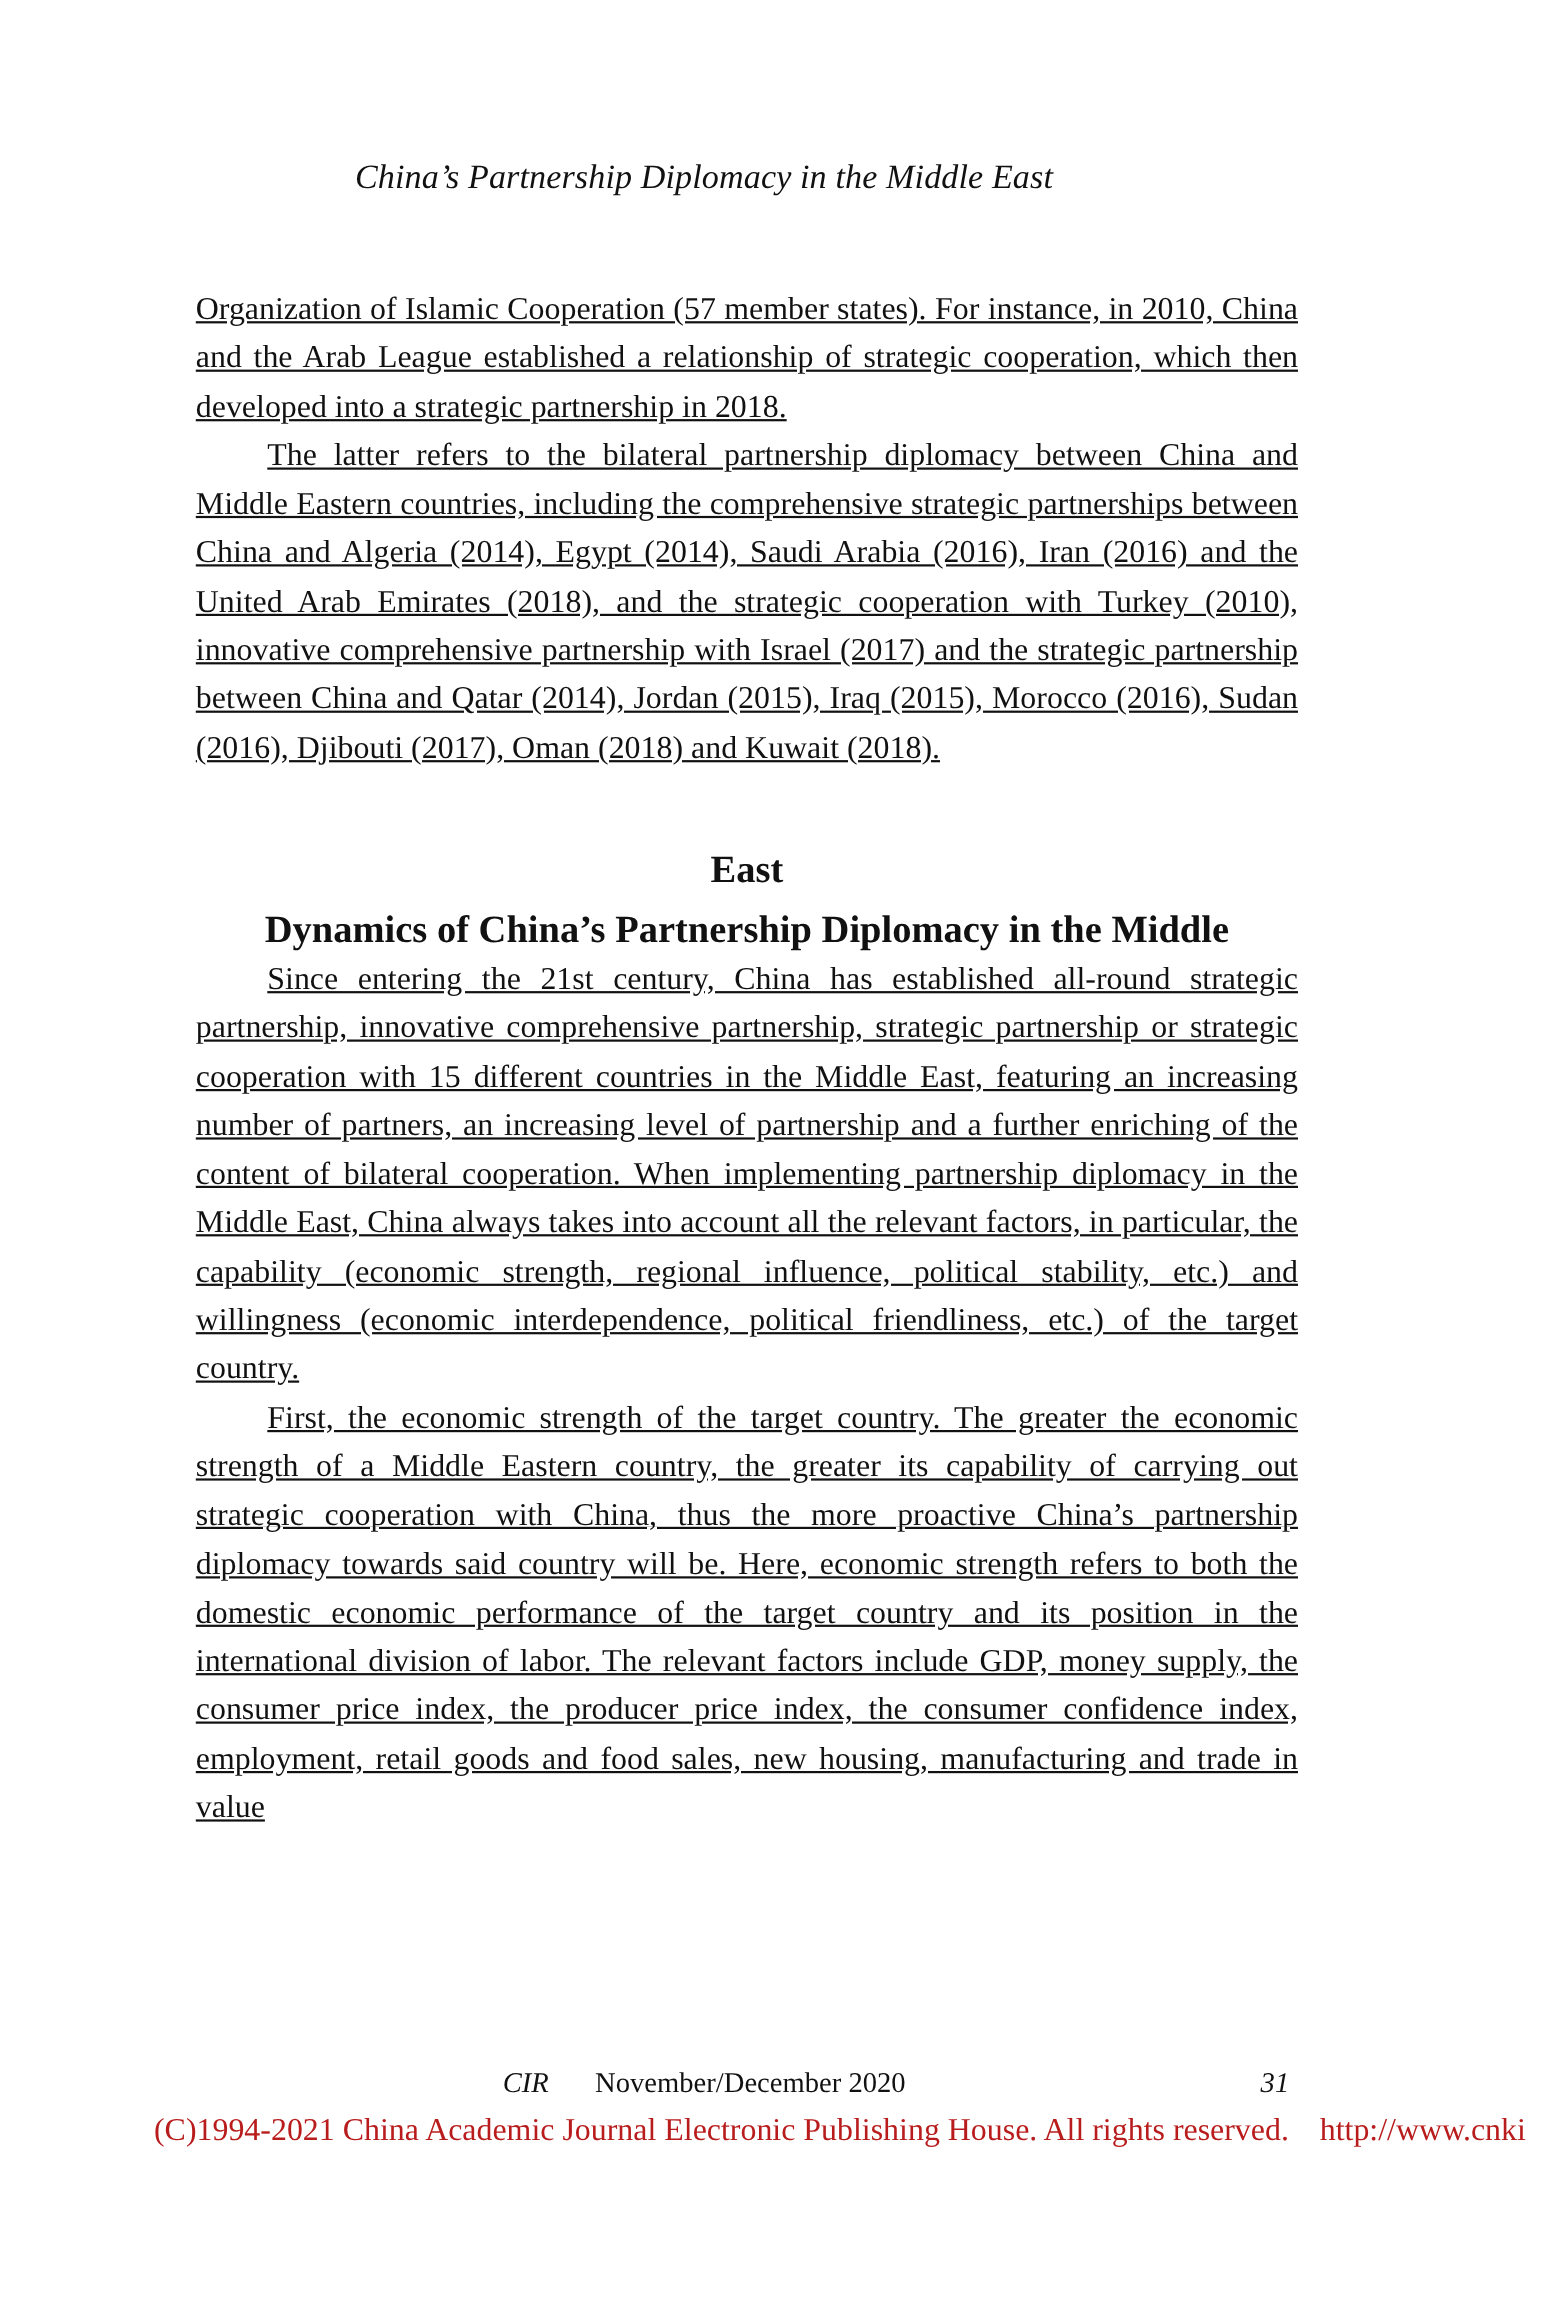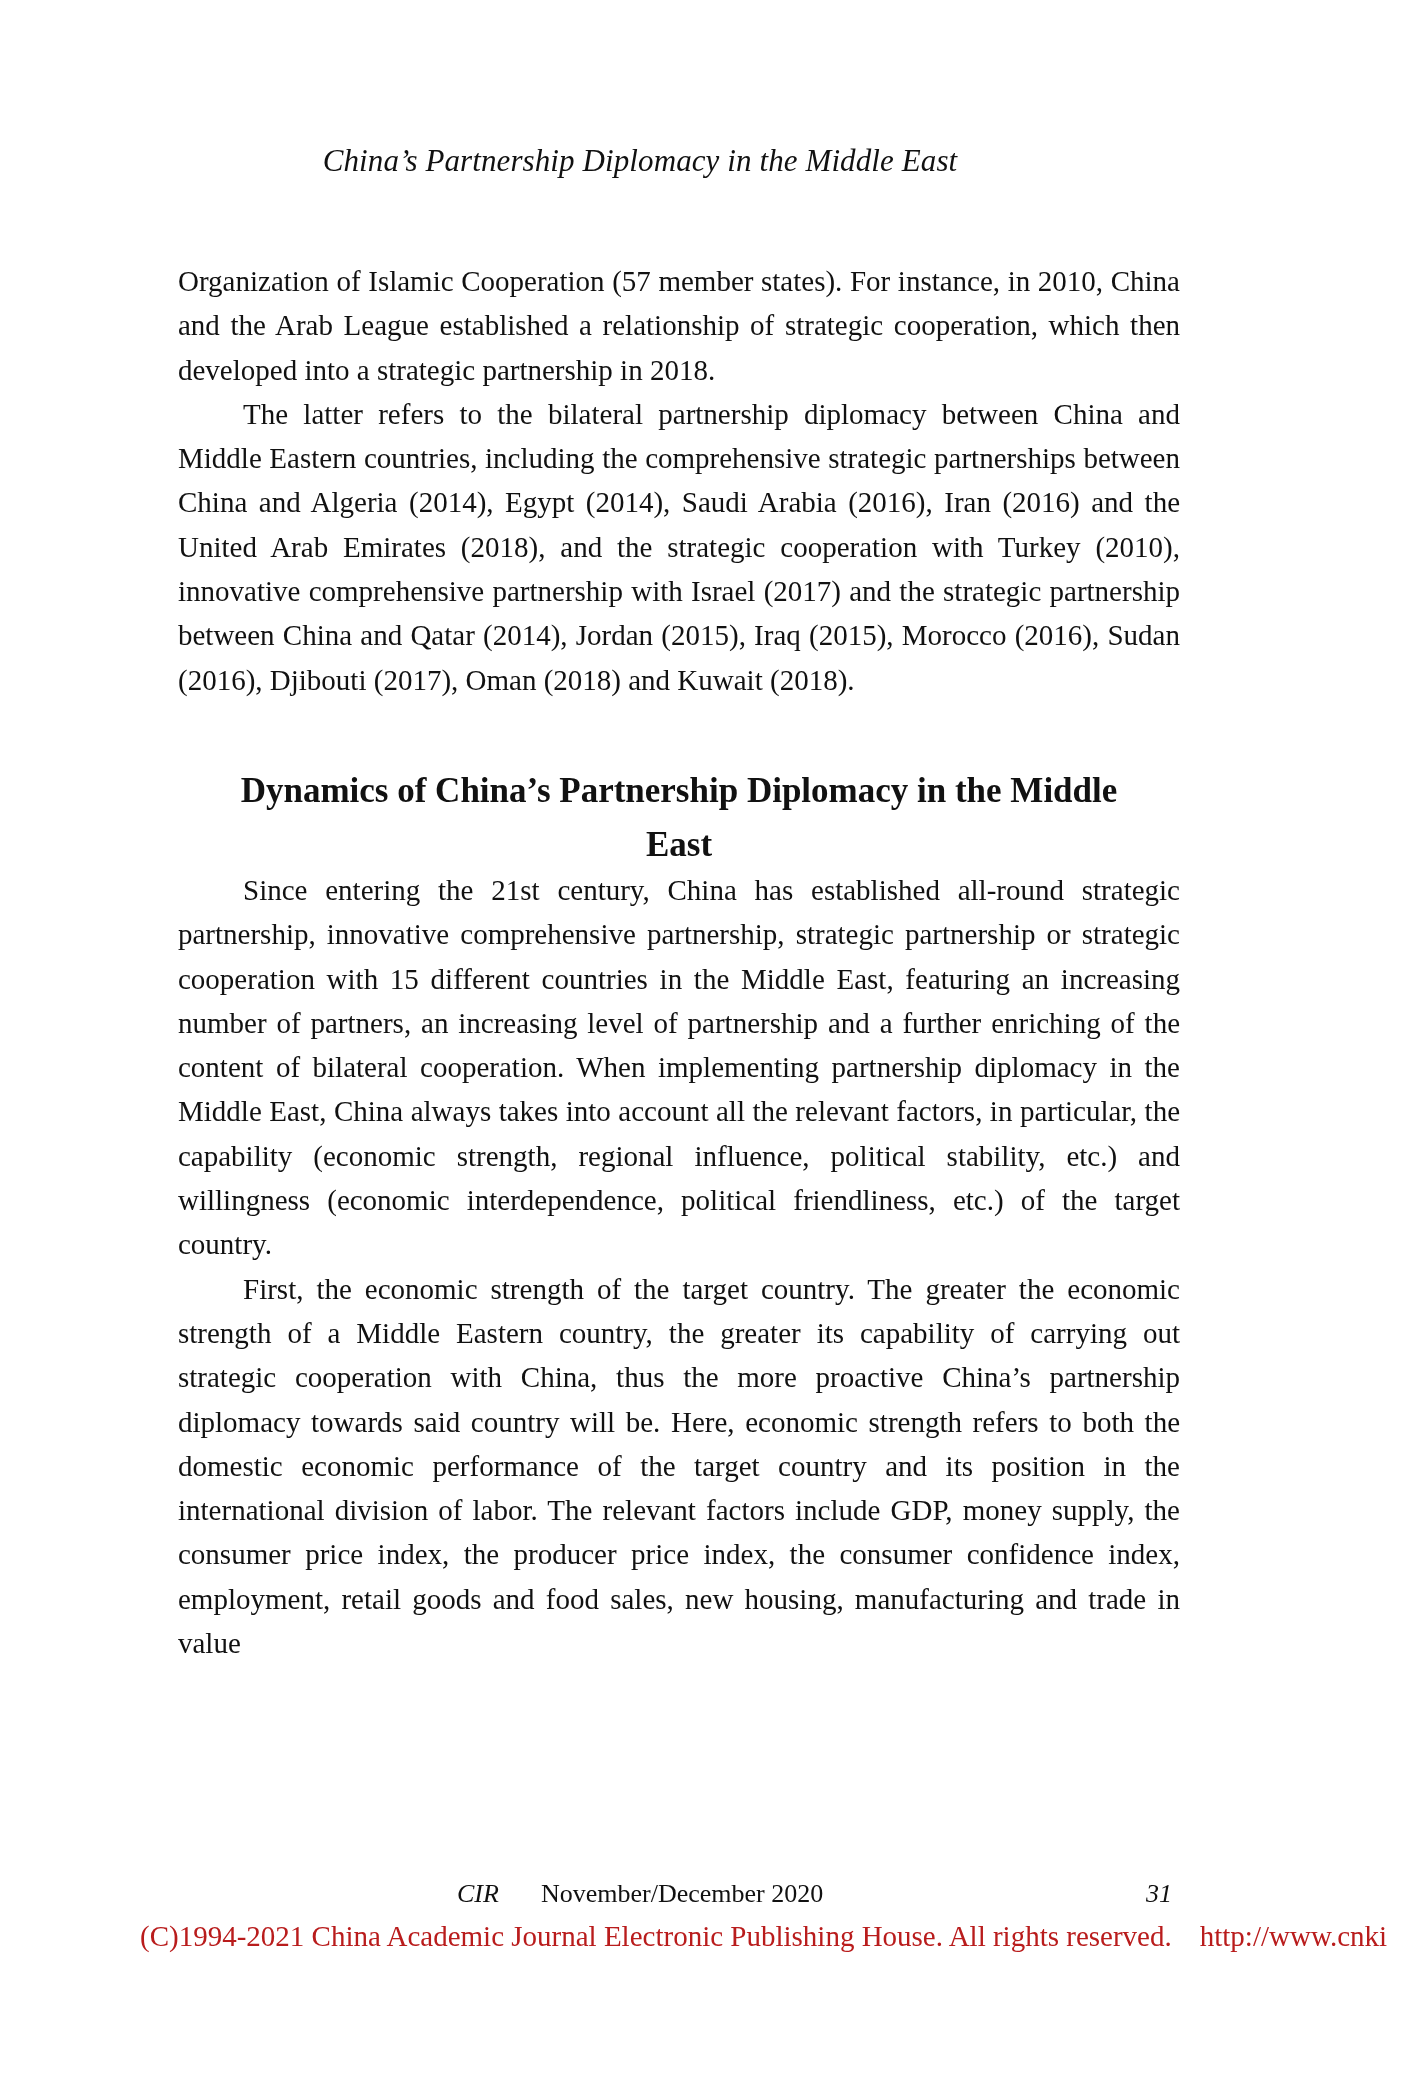--- a/index.html
+++ b/index.html
@@ -8,21 +8,21 @@
   .serif { font-family: "Liberation Serif", "DejaVu Serif", serif; color: #111111; }
   .running-header {
     position: absolute; left: 0; width: 1280px; top: 141px;
     text-align: center; font-style: italic; font-size: 31px; line-height: 40px;
     letter-spacing: 0.1px;
   }
   .body-block {
     position: absolute; left: 178px; width: 1002px;
     font-size: 29px; line-height: 44.3px; text-align: justify;
   }
-  .body-block p { margin: 0; }
+  .body-block p { margin: 0; text-decoration: underline; }
   .body-block p.indent { text-indent: 65px; }
   .block-a { top: 259px; }
   .section-heading {
     position: absolute; left: 190px; width: 978px; top: 764px;
     text-align: center; font-weight: bold; font-size: 35px; line-height: 54px;
   }
   .block-b { top: 868px; }
   .footer {
     position: absolute; top: 1874px; left: 0; width: 1284px; height: 40px;
     font-size: 26px; line-height: 40px;
@@ -42,22 +42,22 @@
 <div class="page">
 
   <div class="running-header serif">China’s Partnership Diplomacy in the Middle East</div>
 
   <div class="body-block block-a serif">
     <p>Organization of Islamic Cooperation (57 member states). For instance, in 2010, China and the Arab League established a relationship of strategic cooperation, which then developed into a strategic partnership in 2018.</p>
     <p class="indent">The latter refers to the bilateral partnership diplomacy between China and Middle Eastern countries, including the comprehensive strategic partnerships between China and Algeria (2014), Egypt (2014), Saudi Arabia (2016), Iran (2016) and the United Arab Emirates (2018), and the strategic cooperation with Turkey (2010), innovative comprehensive partnership with Israel (2017) and the strategic partnership between China and Qatar (2014), Jordan (2015), Iraq (2015), Morocco (2016), Sudan (2016), Djibouti (2017), Oman (2018) and Kuwait (2018).</p>
   </div>
 
   <div class="section-heading serif">
+    <div>East</div>
     <div>Dynamics of China’s Partnership Diplomacy in the Middle</div>
-    <div>East</div>
   </div>
 
   <div class="body-block block-b serif">
     <p class="indent">Since entering the 21st century, China has established all-round strategic partnership, innovative comprehensive partnership, strategic partnership or strategic cooperation with 15 different countries in the Middle East, featuring an increasing number of partners, an increasing level of partnership and a further enriching of the content of bilateral cooperation. When implementing partnership diplomacy in the Middle East, China always takes into account all the relevant factors, in particular, the capability (economic strength, regional influence, political stability, etc.) and willingness (economic interdependence, political friendliness, etc.) of the target country.</p>
     <p class="indent">First, the economic strength of the target country. The greater the economic strength of a Middle Eastern country, the greater its capability of carrying out strategic cooperation with China, thus the more proactive China’s partnership diplomacy towards said country will be. Here, economic strength refers to both the domestic economic performance of the target country and its position in the international division of labor. The relevant factors include GDP, money supply, the consumer price index, the producer price index, the consumer confidence index, employment, retail goods and food sales, new housing, manufacturing and trade in value</p>
   </div>
 
   <div class="footer serif">
     <span class="journal">CIR</span>
     <span class="issue">November/December 2020</span>

